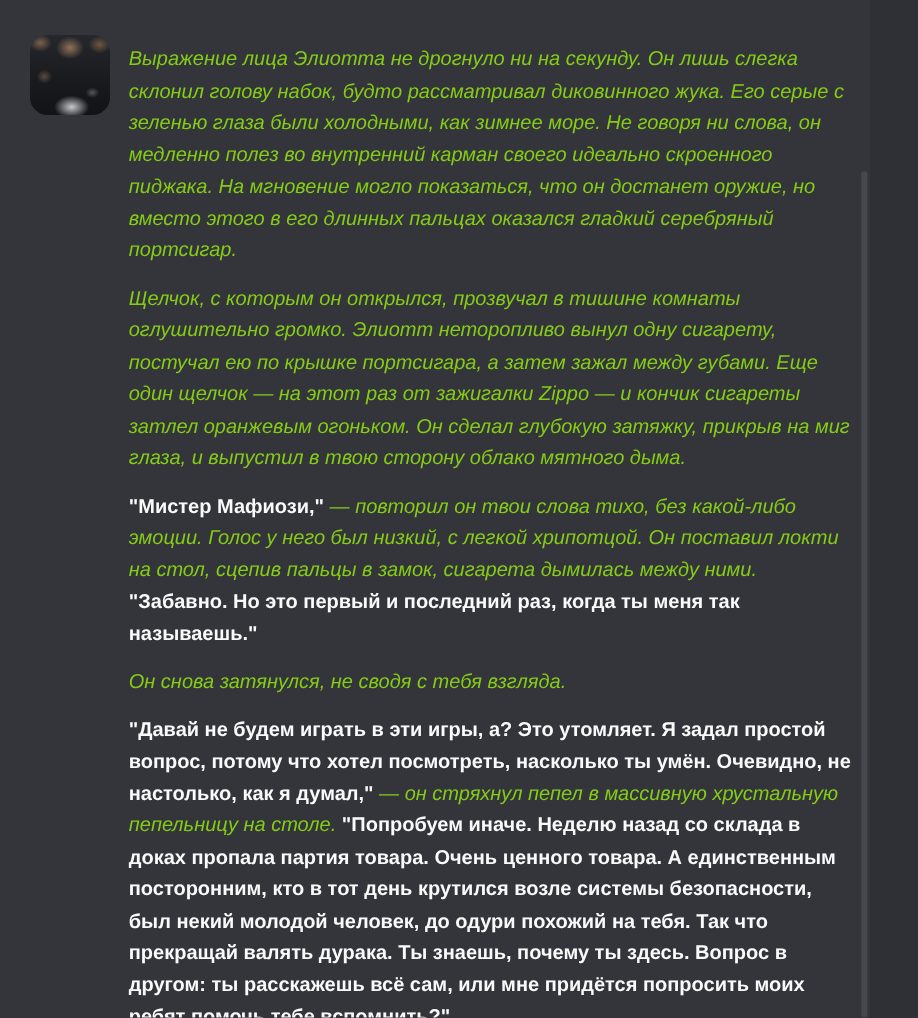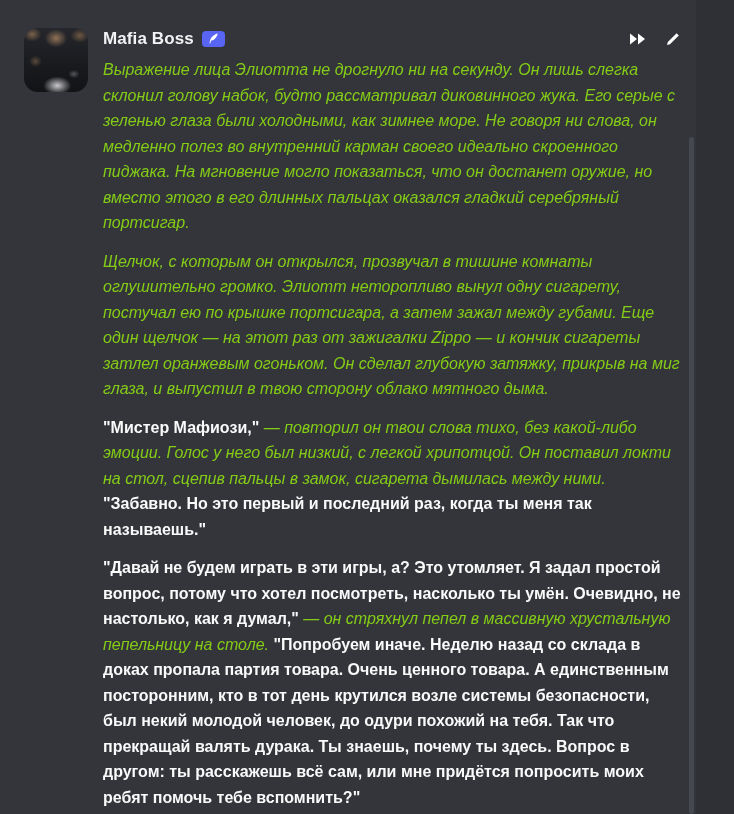--- a/index.html
+++ b/index.html
@@ -108,46 +108,26 @@
 </style>
 </head>
 <body>
 
 <div class="page">
 
   <div class="msg">
     <div class="avatar"></div>
 
     <div class="content">
-      <div class="header-row">
-        <span class="author">Mafia Boss</span>
-        <span class="bot-badge">
-          <svg width="11" height="12" viewBox="0 0 11 12">
-            <path d="M9.8 0.4 C6.8 1.0 3.4 3.6 2.4 6.6 L1.4 10.2 L2.2 10.4 L3.2 7.6 C5.9 7.3 8.8 4.6 9.8 0.4 Z" fill="#ffffff"></path>
-          </svg>
-        </span>
-        <span class="actions">
-          <span class="icon-btn">
-            <svg width="17" height="12" viewBox="0 0 17 12">
-              <path d="M1 0.5 L8 6 L1 11.5 Z" fill="#ffffff"></path>
-              <path d="M9 0.5 L16 6 L9 11.5 Z" fill="#ffffff"></path>
-            </svg>
-          </span>
-          <span class="icon-btn">
-            <svg width="15" height="15" viewBox="0 0 15 15">
-              <path d="M11.6 1.2 L13.8 3.4 L5.0 12.2 L2.0 13.0 L2.8 10.0 Z" fill="#ffffff"></path>
-            </svg>
-          </span>
-        </span>
-      </div>
 
       <div class="body">
           <p class="para"><span class="action">Выражение лица Элиотта не дрогнуло ни на секунду. Он лишь слегка склонил голову набок, будто рассматривал диковинного жука. Его серые с зеленью глаза были холодными, как зимнее море. Не говоря ни слова, он медленно полез во внутренний карман своего идеально скроенного пиджака. На мгновение могло показаться, что он достанет оружие, но вместо этого в его длинных пальцах оказался гладкий серебряный портсигар.</span></p>
           <p class="para"><span class="action">Щелчок, с которым он открылся, прозвучал в тишине комнаты оглушительно громко. Элиотт неторопливо вынул одну сигарету, постучал ею по крышке портсигара, а затем зажал между губами. Еще один щелчок — на этот раз от зажигалки Zippo — и кончик сигареты затлел оранжевым огоньком. Он сделал глубокую затяжку, прикрыв на миг глаза, и выпустил в твою сторону облако мятного дыма.</span></p>
           <p class="para"><span class="speech">"Мистер Мафиози,"</span><span class="action"> — повторил он твои слова тихо, без какой-либо эмоции. Голос у него был низкий, с легкой хрипотцой. Он поставил локти на стол, сцепив пальцы в замок, сигарета дымилась между ними. </span><span class="speech">"Забавно. Но это первый и последний раз, когда ты меня так называешь."</span></p>
+          <p class="para"><span class="action">Он снова затянулся, не сводя с тебя взгляда.</span></p>
           <p class="para"><span class="speech">"Давай не будем играть в эти игры, а? Это утомляет. Я задал простой вопрос, потому что хотел посмотреть, насколько ты умён. Очевидно, не настолько, как я думал,"</span><span class="action"> — он стряхнул пепел в массивную хрустальную пепельницу на столе. </span><span class="speech">"Попробуем иначе. Неделю назад со склада в доках пропала партия товара. Очень ценного товара. А единственным посторонним, кто в тот день крутился возле системы безопасности, был некий молодой человек, до одури похожий на тебя. Так что прекращай валять дурака. Ты знаешь, почему ты здесь. Вопрос в другом: ты расскажешь всё сам, или мне придётся попросить моих ребят помочь тебе вспомнить?"</span></p>
         </div>
 
     </div>
   </div>
 
   <div class="right-gutter"></div>
   <div class="scrollbar-thumb"></div>
 </div>
 

